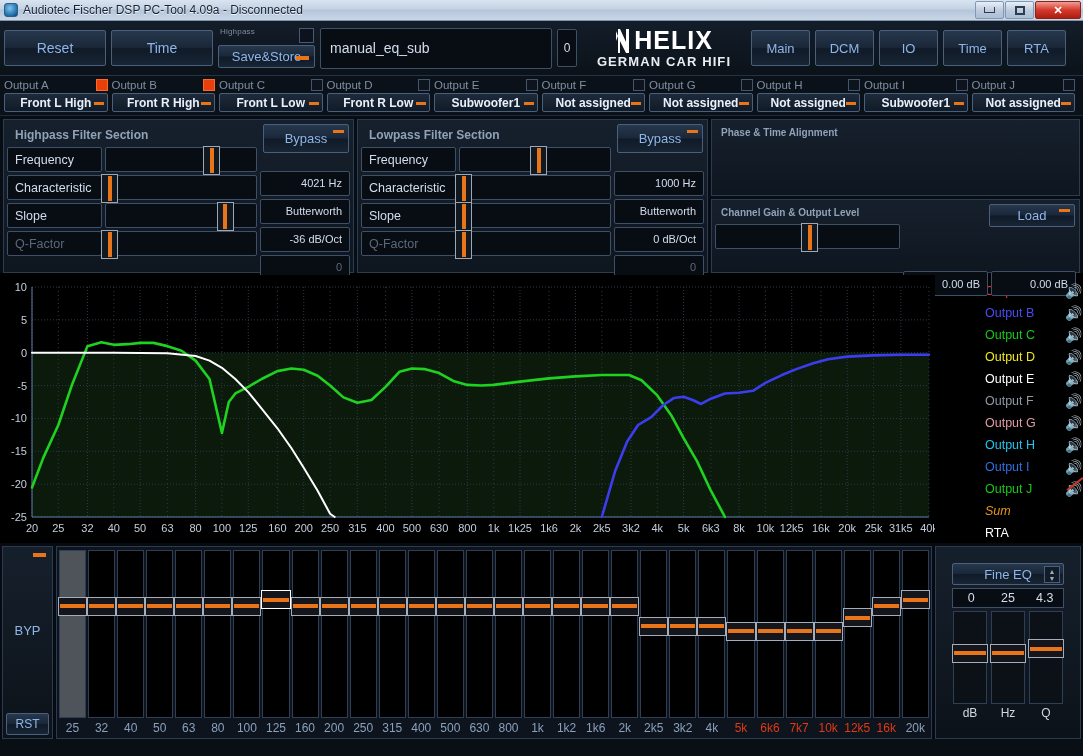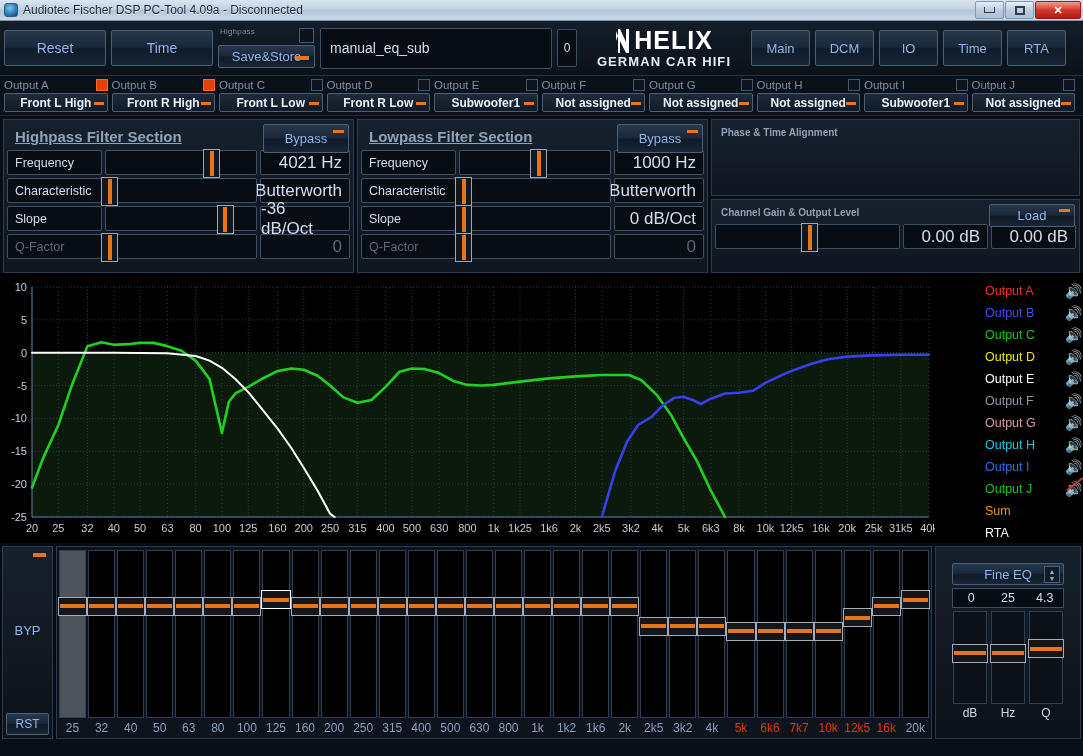--- a/index.html
+++ b/index.html
@@ -95,32 +95,32 @@
     height:19px; display:flex; align-items:center; justify-content:center;
     background:linear-gradient(to bottom,#1d2a3a,#111b27);
     border:1px solid #4a5f7c; border-radius:2px;
     color:#e9f0fa; font-weight:bold; font-size:12px; position:relative;
   }
   .out-sel .orange-tick{ right:3px; width:10px;height:3px; }
 
   
   .filters{ height:157px; display:flex; gap:3px; padding:3px 3px 0 3px; background:#080d13;}
   .fsec{ position:relative; padding:3px; }
-  .fsec-title{ font-size:15px; font-weight:bold; color:#8fa2b8; padding:5px 2px 2px 8px;text-decoration:underline;}
+  .fsec-title{ font-size:12px; font-weight:bold; color:#8fa2b8; padding:5px 2px 2px 8px;}
   .bypass-btn{ position:absolute; right:4px; top:4px; width:86px; height:29px; font-size:13px;}
   .frow{ display:flex; gap:3px; height:25px; margin-top:3px; align-items:center;}
   .flabel{ width:95px; height:25px; padding-left:7px; font-size:12.5px; }
   .flabel.dim{ color:#5b6879; }
   .slider{ flex:1; height:25px; background:#080d14; border:1px solid #3d5068;
            border-radius:2px; position:relative; }
   .sknob{ position:absolute; top:-2px; width:17px; height:29px;
           background:#121820; border:1px solid #9aa8b8; }
   .sknob:after{ content:""; position:absolute; left:50%; margin-left:-2px; top:1px;
                 width:4px; height:25px; background:#e8751a; }
-  .fval{ width:90px; height:25px; justify-content:flex-end; padding-right:7px; font-size:17px;}
+  .fval{ width:90px; height:25px; justify-content:flex-end; padding-right:7px; font-size:11px;margin-top:47px;}
   .fval.dim{ color:#5b6879; }
 
   
   .rsec{ padding:3px; }
   .rsec-title{ font-size:10px; font-weight:bold; color:#8fa2b8; padding:4px 2px 2px 6px;}
   .rrow{ display:flex; gap:3px; height:25px; margin-top:4px; }
   .mute-btn{ position:absolute; right:4px; top:4px; width:86px; height:23px; font-size:13px; }
 
   
   .graphwrap{ height:270px; display:flex; background:#000; padding:2px 0 0 0;gap:43px;}
@@ -564,21 +564,21 @@
         <span class="lgname" style="color: rgb(47, 111, 224);">Output I</span>
         <span class="lgspk">🔊</span>
         <span class="lgA" style="color: rgb(124, 136, 150);">A</span>
       </div>
       <div class="lgrow">
         <span class="lgname" style="color: rgb(22, 201, 22);">Output J</span>
         <span class="lgspk">🔊<span class="slash"></span></span>
         <span class="lgA" style="color: rgb(124, 136, 150);">A</span>
       </div>
       <div class="lgrow">
-        <span class="lgname" style="color: rgb(232, 149, 26);">Sum</span>
+        <span class="lgname" style="color: rgb(232, 149, 26); font-style: italic;">Sum</span>
         <span class="lgspk"></span>
         <span class="lgA" style="color: rgb(124, 136, 150);">A</span>
       </div>
       <div class="lgrow">
         <span class="lgname" style="color: rgb(255, 255, 255);">RTA</span>
         <span class="lgspk"></span>
         <span class="lgA" style="color: rgb(124, 136, 150);">A</span>
       </div>
     </div>
 </div>

